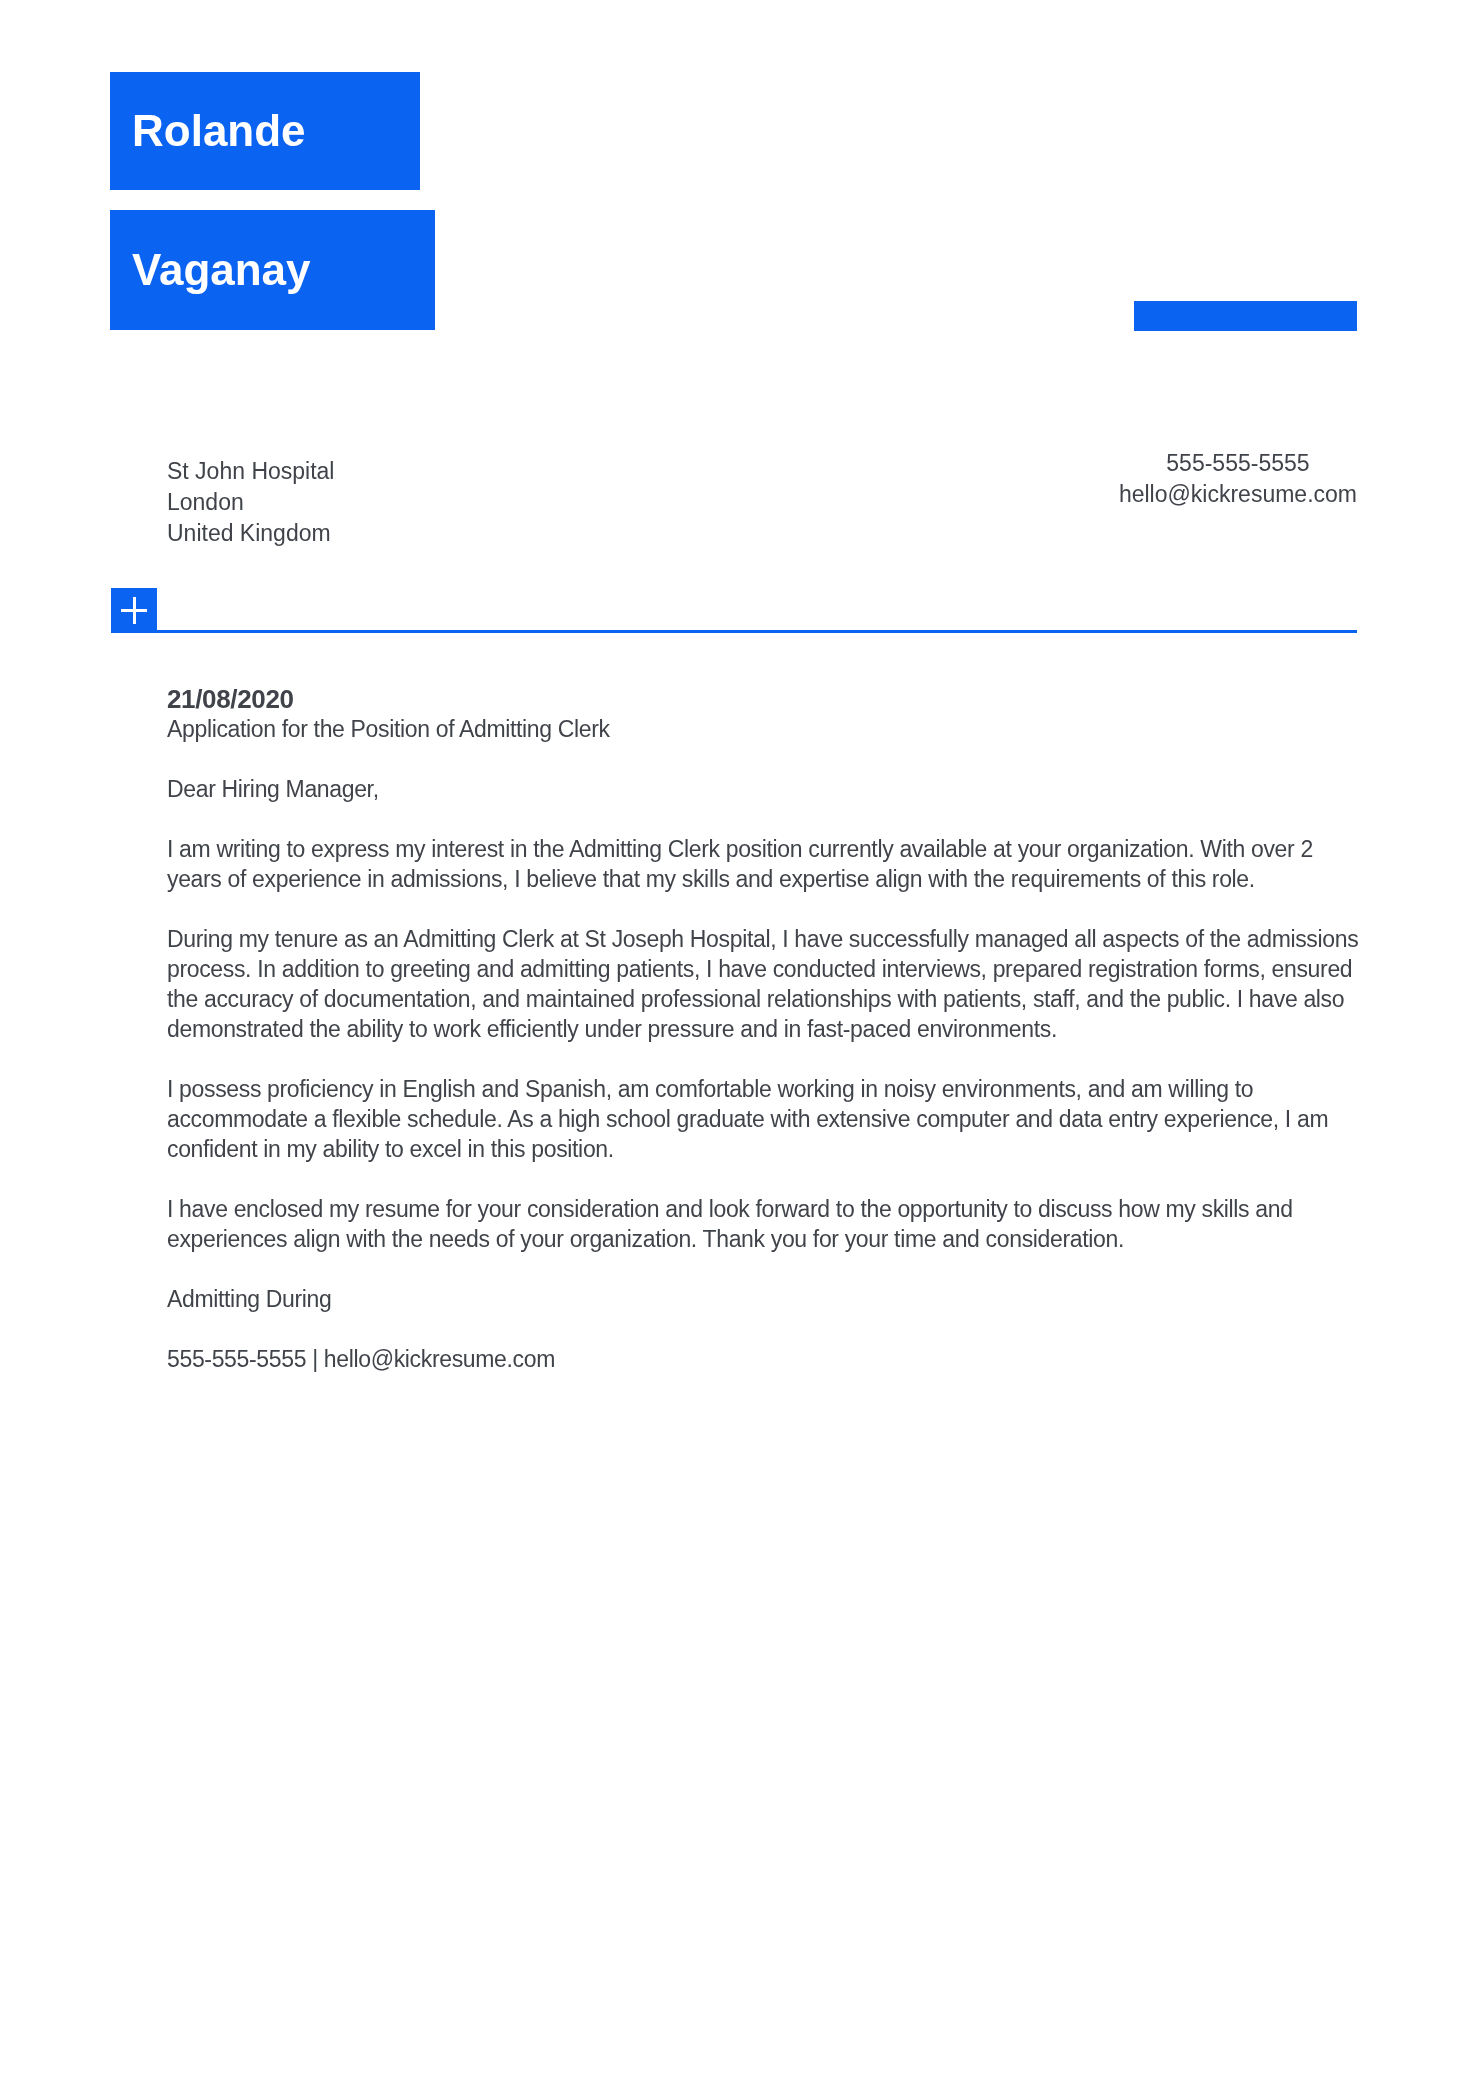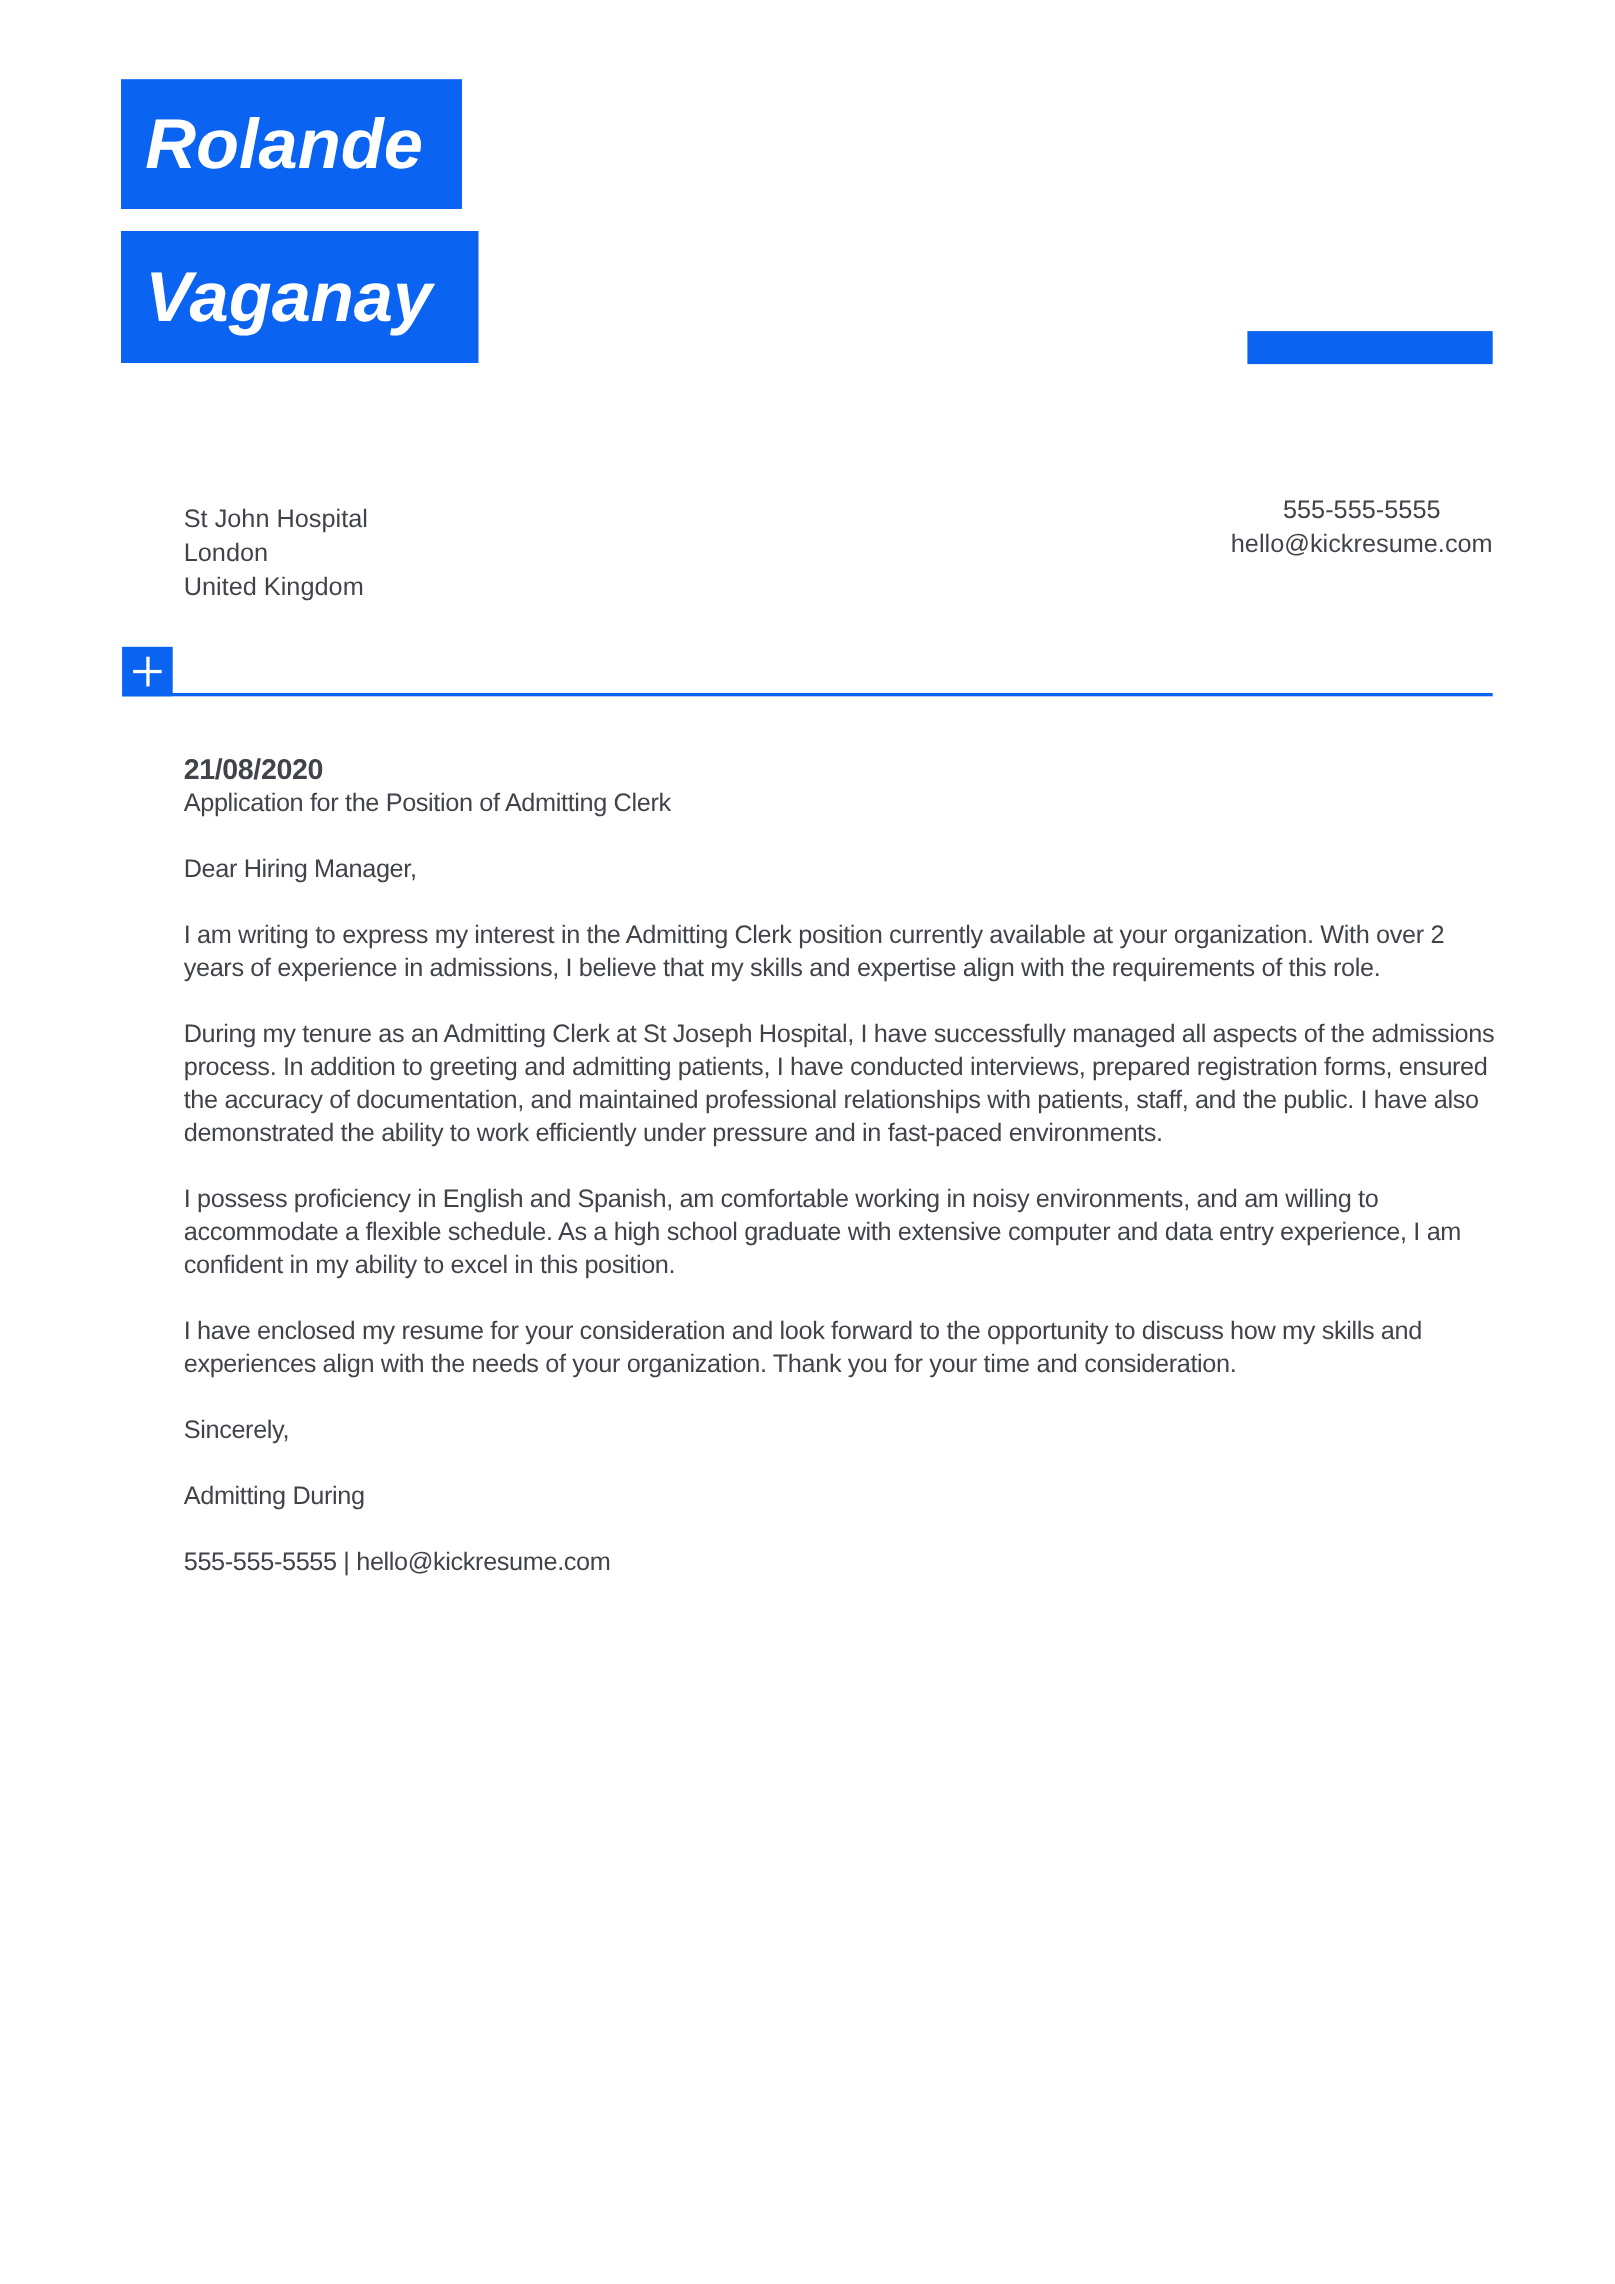--- a/index.html
+++ b/index.html
@@ -15,26 +15,25 @@
     background: #ffffff;
     overflow: hidden;
   }
   
   .name-box {
     position: absolute;
     left: 110px;
     background: var(--accent, #0b63f1);
     color: #ffffff;
     font-weight: 700;
-    font-size: 64px;
+    font-size: 44px;
     line-height: 1;
     display: flex;
     align-items: center;
     padding: 0 22px;
-    font-style: italic;
   }
   .name-box.first { top: 72px;  width: 310px; height: 118px; }
   .name-box.last  { top: 210px; width: 325px; height: 120px; text-align: center; }
   
   .accent-bar {
     position: absolute;
     left: 1134px; top: 301px;
     width: 223px; height: 30px;
     background: var(--accent, #0b63f1);
   }
@@ -119,18 +118,17 @@
   <div class="divider-line"></div>
 
   <div class="letter">
     <div class="date">21/08/2020</div>
     <div class="subject">Application for the Position of Admitting Clerk</div>
     <div class="salutation">Dear Hiring Manager,</div>
     <p>I am writing to express my interest in the Admitting Clerk position currently available at your organization. With over 2 years of experience in admissions, I believe that my skills and expertise align with the requirements of this role.</p>
     <p>During my tenure as an Admitting Clerk at St Joseph Hospital, I have successfully managed all aspects of the admissions process. In addition to greeting and admitting patients, I have conducted interviews, prepared registration forms, ensured the accuracy of documentation, and maintained professional relationships with patients, staff, and the public. I have also demonstrated the ability to work efficiently under pressure and in fast-paced environments.</p>
     <p>I possess proficiency in English and Spanish, am comfortable working in noisy environments, and am willing to accommodate a flexible schedule. As a high school graduate with extensive computer and data entry experience, I am confident in my ability to excel in this position.</p>
     <p>I have enclosed my resume for your consideration and look forward to the opportunity to discuss how my skills and experiences align with the needs of your organization. Thank you for your time and consideration.</p>
-    <div class="closing">Sincerely,</div>
     <div class="signature">Admitting During</div>
     <div class="footer-contact">555-555-5555 | hello@kickresume.com</div>
   </div>
 
 </div>
 
 </body></html>

